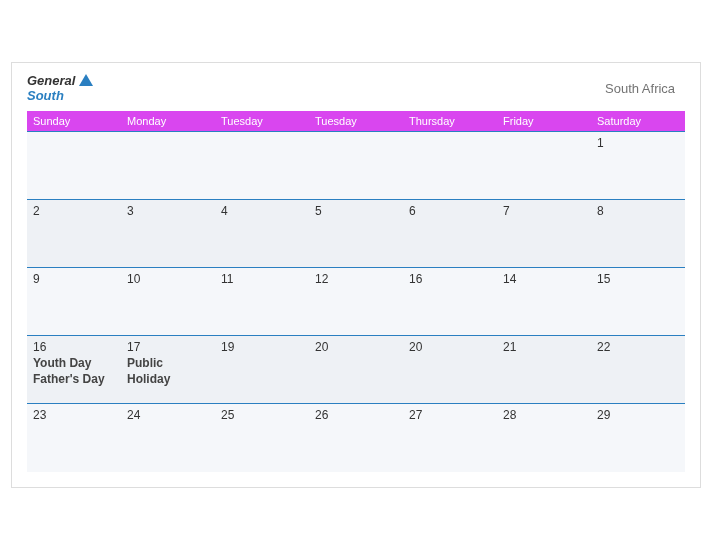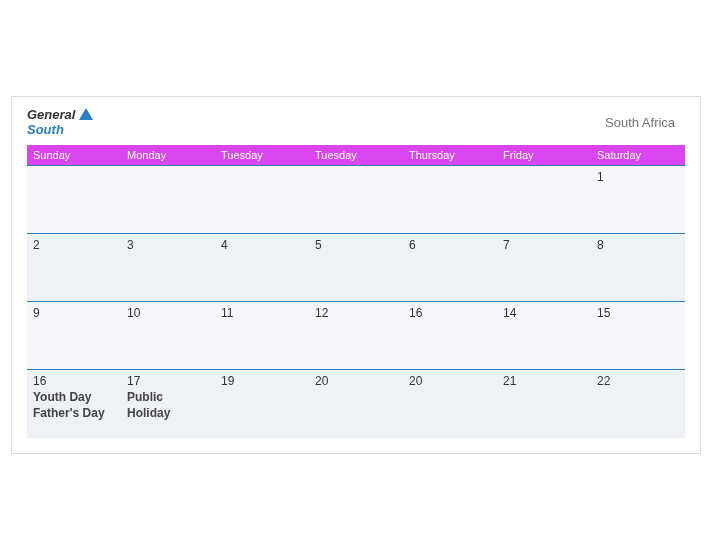--- a/index.html
+++ b/index.html
@@ -214,15 +214,38 @@
           <td>
             <span class="day-num">20</span>
           </td>
           <td>
             <span class="day-num">21</span>
           </td>
           <td>
             <span class="day-num">22</span>
           </td>
         </tr>
+        <tr>
+          <td>
+            <span class="day-num">23</span>
+          </td>
+          <td>
+            <span class="day-num">24</span>
+          </td>
+          <td>
+            <span class="day-num">25</span>
+          </td>
+          <td>
+            <span class="day-num">26</span>
+          </td>
+          <td>
+            <span class="day-num">27</span>
+          </td>
+          <td>
+            <span class="day-num">28</span>
+          </td>
+          <td>
+            <span class="day-num">29</span>
+          </td>
+        </tr>
       </tbody>
   </table>
 </div>
 
 </body></html>

